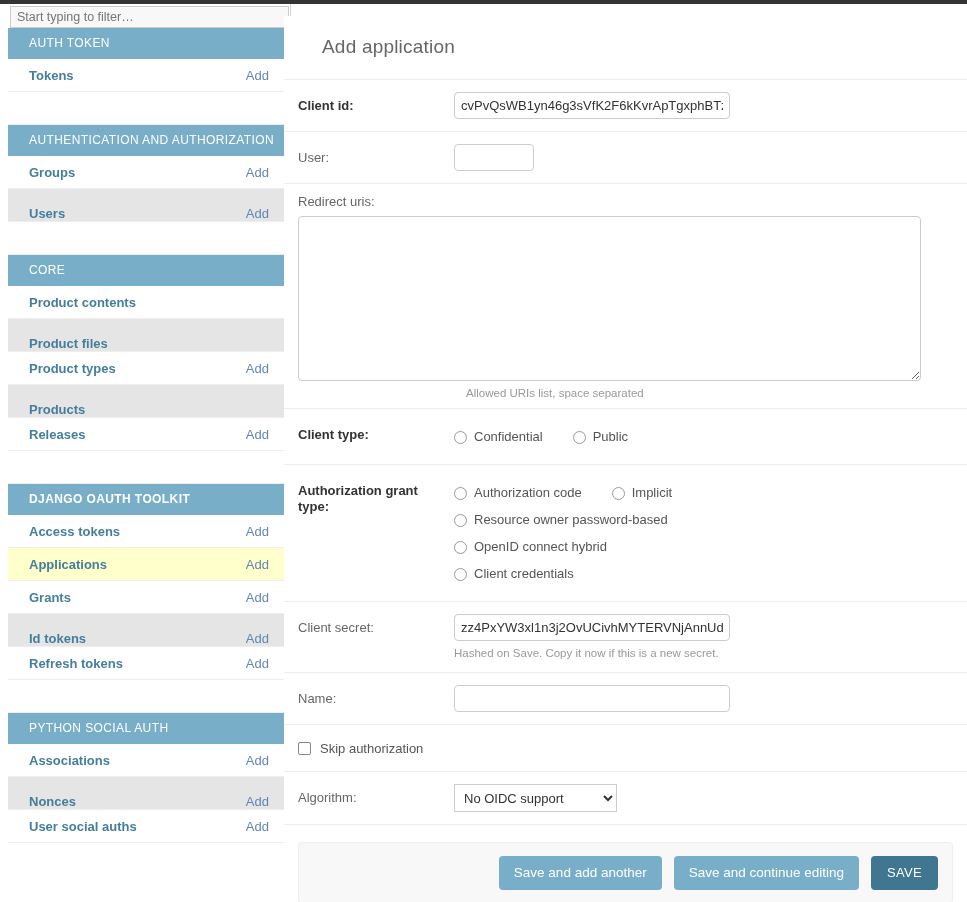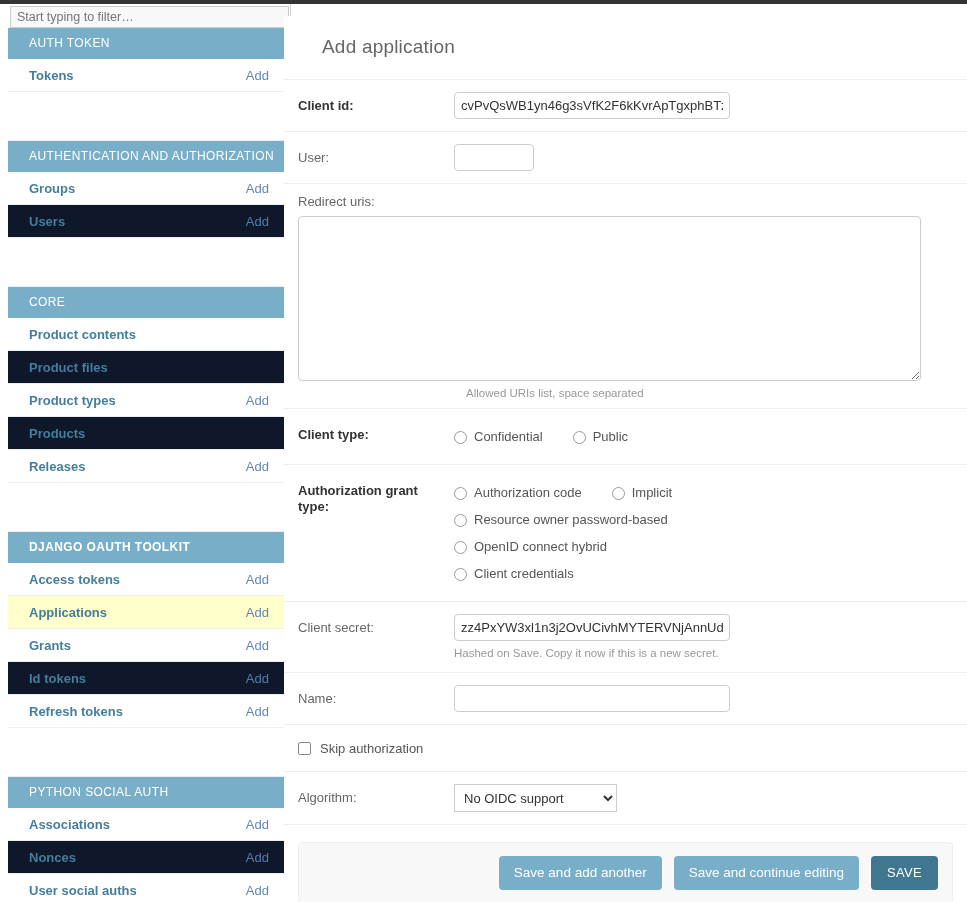--- a/index.html
+++ b/index.html
@@ -44,42 +44,42 @@
     border: 1px solid #cccccc;
     background: #f8f8f8;
     font-family: "Liberation Sans", "DejaVu Sans", sans-serif;
     font-size: 12.5px;
     color: #666;
     border-radius: 0;
     outline: none;
   }
   .filter-input::placeholder { color: #757575; opacity: 1; }
 
-  .app-block { margin-bottom: 16px; }
+  .app-block { margin-bottom: 0; }
   .app-caption {
     background: #79aec8;
     color: #ffffff;
     font-size: 12px;
     letter-spacing: 0.4px;
     padding: 8px 0 8px 21px;
     line-height: 15px;
     height: 31px;
     font-weight: 400;
   }
   .app-caption.bold { font-weight: bold; }
   .model-row {
     display: flex;
     justify-content: space-between;
     align-items: center;
     height: 33px;
     padding: 0 21px 0 21px;
     border-bottom: 1px solid #eeeeee;
     background: #ffffff;
   }
-  .model-row.alt { background: #0f172a; }
+  .model-row.alt { background: #e5e5e5; align-items: flex-end; }
   .model-row.current { background: #ffffcc; }
   .model-name {
     color: #447e9b;
     font-weight: bold;
     font-size: 13px;
     text-decoration: none;
     cursor: pointer;
   }
   .model-add {
     color: #5b80b2;

